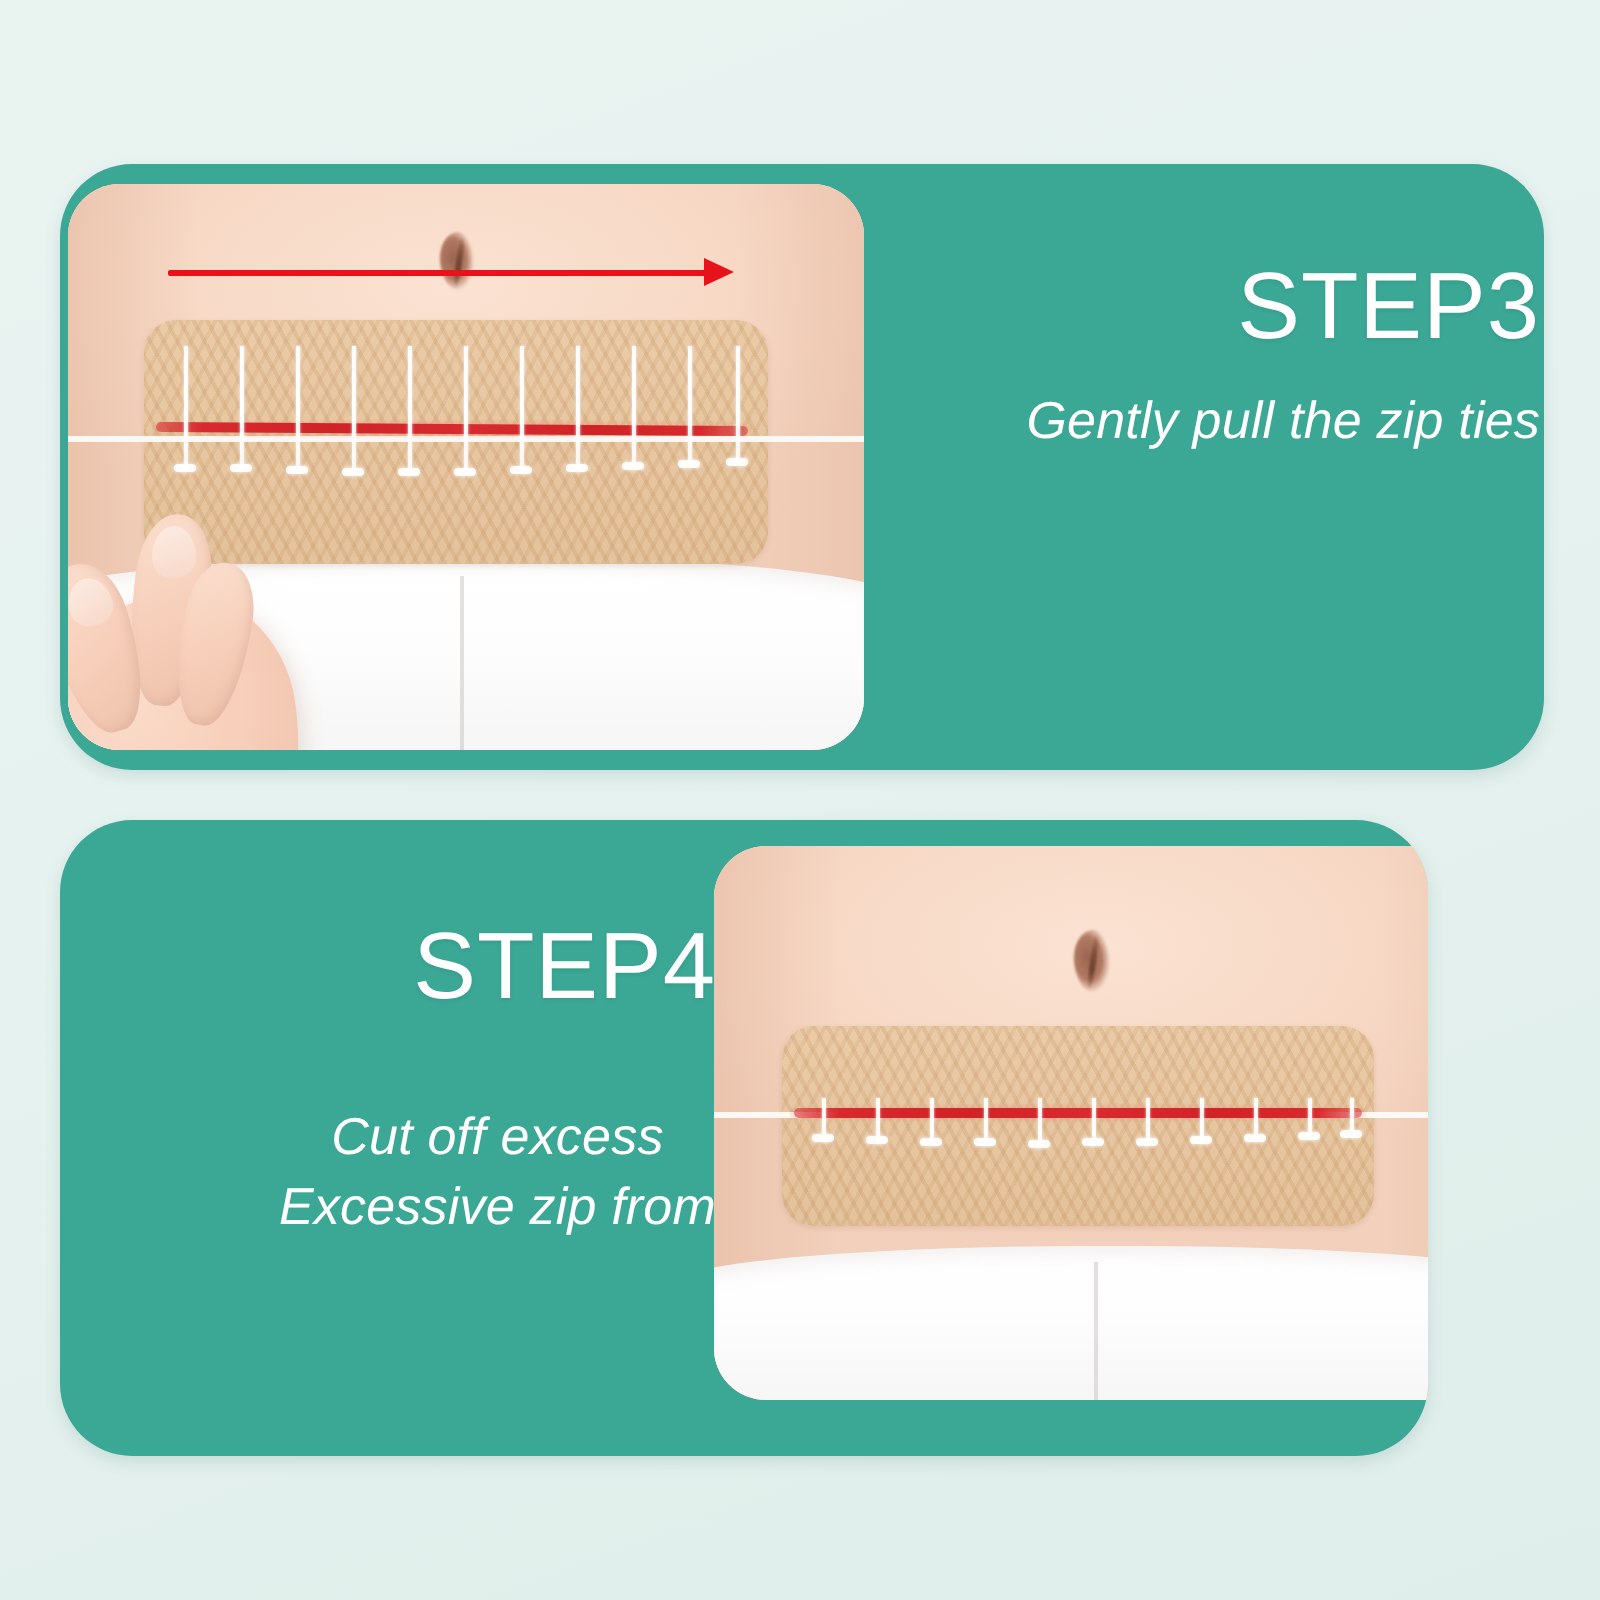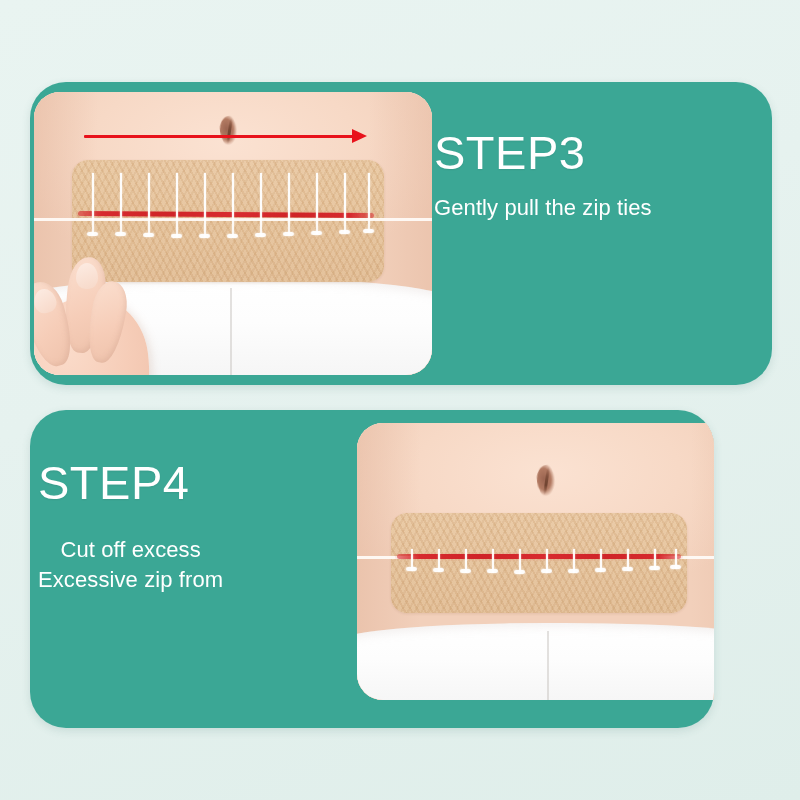--- a/index.html
+++ b/index.html
@@ -228,45 +228,46 @@
     opacity: 0.9;
   }
 
   
   .text-panel {
     position: absolute;
     color: #ffffff;
     text-align: center;
     display: flex;
     flex-direction: column;
-    align-items: flex-start;
+    align-items: flex-end;
     justify-content: flex-start;
   }
 
   #text-step3 { left: 404px; top: 46px; width: 336px; }
   #text-step4 { left: 8px;   top: 48px; width: 320px; }
 
   .step-title {
     font-size: 47px;
     font-weight: 400;
     letter-spacing: 0.5px;
     line-height: 1.05;
     text-shadow: 0 1px 2px rgba(0,0,0,0.07);
   }
 
   .step-desc {
     margin-top: 16px;
-    font-size: 22px;
+    font-size: 26px;
     font-weight: 400;
     line-height: 1.35;
     letter-spacing: 0.1px;
+    font-style: italic;
   }
   .step-desc div { white-space: nowrap; }
 
-  #text-step4 .step-desc { margin-top: 28px; }
+  #text-step4 .step-desc { margin-top: 44px; }
 </style>
 </head>
 <body>
 
 <div class="card" id="card-step3">
 
   <div class="photo" id="photo-step3">
     <div class="skin"></div>
 
     <div class="navel" style="left:186px; top:24px; width:17px; height:29px;"></div>

